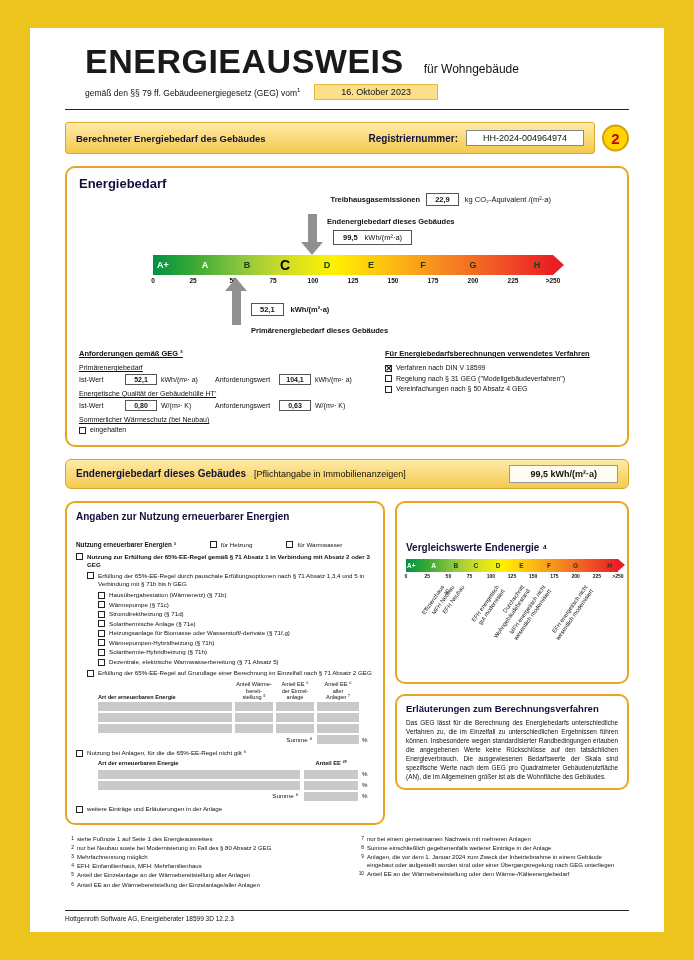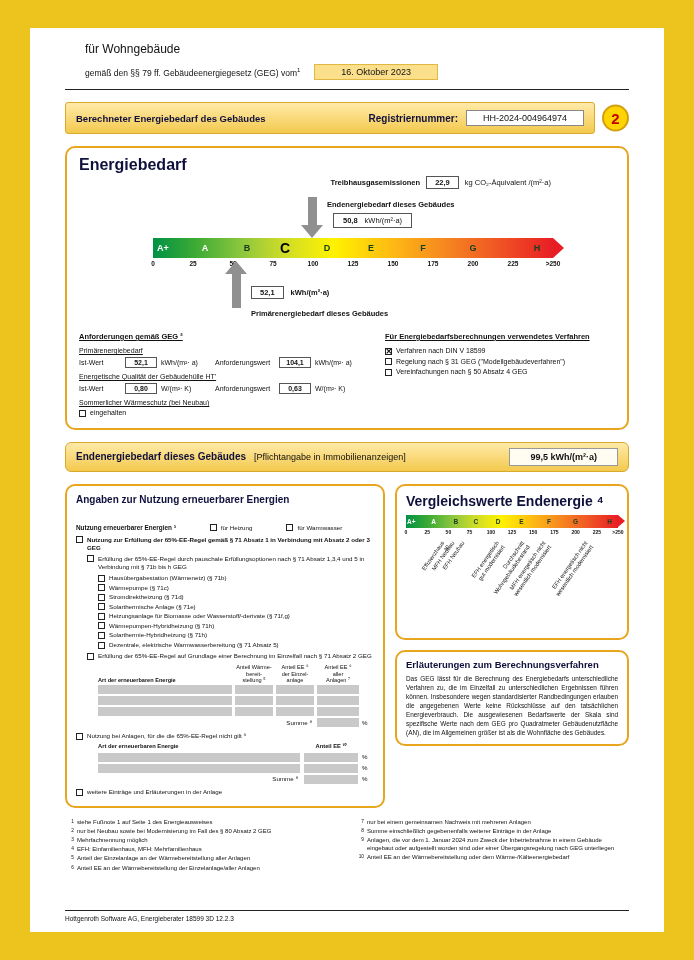--- a/index.html
+++ b/index.html
@@ -29,21 +29,21 @@
   .banner-title { font-size:9.5px; font-weight:bold; color:#10103d; }
   .spacer { flex:1; }
   .reg-label { font-size:10px; font-weight:bold; color:#10103d; }
   .reg-box { background:#fff; border:1px solid #888; padding:2px 14px; font-size:9px; min-width:118px; text-align:center; }
   .badge { position:absolute; right:0; top:50%; transform:translateY(-50%); width:27px; height:27px; border-radius:50%;
     background:#FFD400; border:2px solid #D2A00E; color:#C40000; font-weight:bold; font-size:15px;
     display:flex; align-items:center; justify-content:center; }
 
   
   .box { margin:12px 35px 0; border:2px solid #E8A51E; border-radius:10px; padding:8px 12px; }
-  .box-title { font-size:16px; font-weight:bold; color:#10103d; }
+  .box-title { font-size:13px; font-weight:bold; color:#10103d; }
 
   
   .chart { position:relative; height:152px; margin-top:2px; font-size:7.5px; }
   .ghg-row { position:absolute; top:0; right:64px; display:flex; gap:6px; align-items:center; }
   .vbox { border:1px solid #555; background:#fff; padding:1px 8px; font-weight:bold; text-align:center; display:inline-block; }
   .end-label { position:absolute; top:24px; left:248px; font-weight:bold; }
   .end-box { position:absolute; top:37px; left:254px; border:1px solid #555; background:#fff; padding:2px 9px; }
   .end-box .v { font-weight:bold; margin-right:7px; }
   .bar { position:absolute; left:74px; top:62px; width:400px; height:20px;
     background:linear-gradient(90deg,#009245 0%,#39A935 10%,#8CC63E 22%,#CBDB2A 32%,#FFF200 45%,#FDB913 60%,#F68B1F 72%,#F15A24 85%,#E81E25 100%); }
@@ -112,21 +112,21 @@
   .gcell { background:#C9C9C9; height:9px; }
   .pct { font-size:6.2px; }
   .sumlbl { grid-column:1/4; text-align:right; font-size:6.2px; padding-right:2px; }
   .t2 { display:grid; grid-template-columns:1fr 54px 12px; gap:2px 4px; margin:3px 0 4px 22px; align-items:center; }
   .t2 .h1 { font-weight:bold; font-size:5.8px; }
   .t2 .h2 { font-size:5.8px; font-weight:bold; text-align:center; }
   .t2 .sum2 { text-align:right; font-size:6.2px; padding-right:2px; }
   .t2 .wide { grid-column:1/2; }
 
   
-  .vg .box-title { font-size:14px; }
+  .vg .box-title { font-size:10px;margin-top:32px; }
   .vg-scale { position:relative; margin-top:6px; }
   .bar-sm { position:relative; width:100%; height:13px;
     background:linear-gradient(90deg,#009245 0%,#39A935 10%,#8CC63E 22%,#CBDB2A 32%,#FFF200 45%,#FDB913 60%,#F68B1F 72%,#F15A24 85%,#E81E25 100%); }
   .bar-sm .L { font-size:6.5px; }
   .bar-sm .L3 { font-size:6.5px; color:#17401c; }
   .bar-sm .tip { position:absolute; right:-7px; top:0; width:0; height:0;
     border-top:6.5px solid transparent; border-bottom:6.5px solid transparent; border-left:7px solid #E81E25; }
   .ticks-sm { position:relative; width:100%; height:8px; margin-top:1px; font-size:5px; font-weight:bold; }
   .vlabels { position:relative; height:94px; }
   .vl { position:absolute; top:3px; transform:rotate(-55deg); transform-origin:100% 0;
@@ -146,20 +146,21 @@
   
   .footer { position:absolute; left:35px; right:35px; bottom:10px; border-top:1.5px solid #222; padding-top:4px; font-size:6.5px; }
 </style>
 </head>
 <body>
 
 <div class="page">
 
   <header>
     <div class="title-row">
+      <h1>ENERGIEAUSWEIS</h1>
       <div class="for-type">für Wohngebäude</div>
     </div>
     <div class="law-row">
       <span><span>gemäß den §§ 79 ff. Gebäudeenergiegesetz (GEG) vom</span><sup>1</sup></span>
       <span class="date-box">16. Oktober 2023</span>
     </div>
     <hr>
   </header>
 
   <div class="banner-row">
@@ -177,21 +178,21 @@
 
     <div class="chart">
       <div class="ghg-row">
         <span style="font-weight:bold">Treibhausgasemissionen</span>
         <span class="vbox">22,9</span>
         <span>kg CO₂-Äquivalent /(m²·a)</span>
       </div>
 
       <div class="end-label">Endenergiebedarf dieses Gebäudes</div>
       <div class="end-box">
-        <span class="v">50,8</span><span>kWh/(m²·a)</span>
+        <span class="v">99,5</span><span>kWh/(m²·a)</span>
       </div>
 
       <div class="arrow arrow-down">
         <div class="stem"></div>
           <div class="head"></div>
       </div>
 
       <div class="bar">
         <span class="L L0">A+</span>
         <span class="L L1">A</span>

